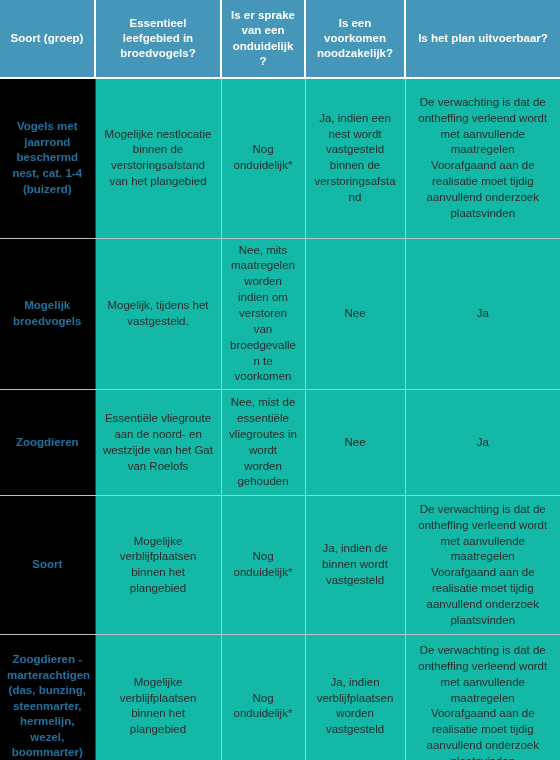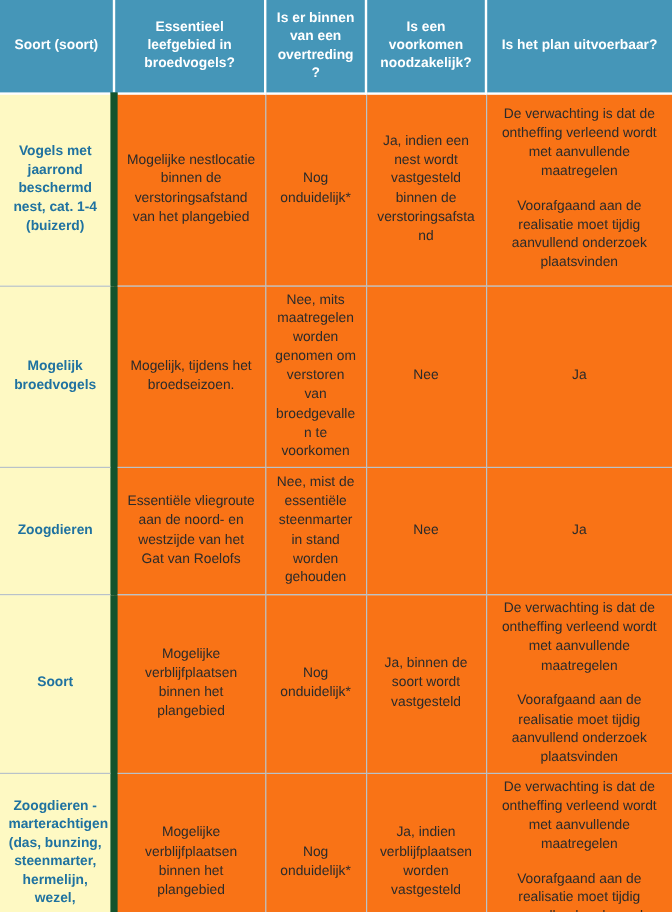--- a/index.html
+++ b/index.html
@@ -35,106 +35,106 @@
     vertical-align: middle;
     padding: 4px 6px;
     border-right: 2px solid #ffffff;
     border-bottom: 2px solid #ffffff;
     height: 78px;
     box-sizing: border-box;
   }
   thead th:last-child { border-right: none; }
 
   tbody td {
-    background: #f97316;
+    background: #14b8a6;
     color: #2b2b2b;
     font-size: 11.5px;
     line-height: 1.38;
     text-align: center;
     vertical-align: middle;
     padding: 4px 7px;
     border-right: 1px solid #b9c2c9;
     border-bottom: 1px solid #b9c2c9;
     box-sizing: border-box;
   }
   tbody td:last-child { border-right: none; }
   tbody tr:last-child td { border-bottom: none; }
 
   tbody td.species-cell {
-    background: #fef9c3;
+    background: #000000;
     color: #1f72a0;
     font-weight: bold;
     font-size: 11.5px;
     line-height: 1.35;
-    border-right: 6px solid #14532d;
+    border-right: 1px solid #14532d;
   }
 
   .para { margin: 0; }
-  .para + .para { margin-top: 13px; }
+  .para + .para { }
 </style>
 </head>
 <body>
 
 <table class="species-table">
   <colgroup>
     <col class="c1">
       <col class="c2">
       <col class="c3">
       <col class="c4">
       <col class="c5">
   </colgroup>
   <thead>
     <tr>
       <th>Soort
-(soort)</th>
+(groep)</th>
       <th>Essentieel leefgebied in broedvogels?</th>
-      <th>Is er binnen van een overtreding
+      <th>Is er sprake van een onduidelijk
 ?</th>
       <th>Is een voorkomen noodzakelijk?</th>
       <th>Is het plan uitvoerbaar?</th>
     </tr>
   </thead>
   <tbody>
 
     <tr style="height:160px">
       <td class="species-cell">Vogels met jaarrond beschermd nest, cat. 1-4 (buizerd)</td>
       <td>Mogelijke nestlocatie binnen de verstoringsafstand van het plangebied</td>
       <td>Nog onduidelijk*</td>
       <td>Ja, indien een nest wordt vastgesteld binnen de verstoringsafsta nd</td>
       <td>
         <p class="para">De verwachting is dat de ontheffing verleend wordt met aanvullende maatregelen</p>
         <p class="para">Voorafgaand aan de realisatie moet tijdig aanvullend onderzoek plaatsvinden</p>
       </td>
     </tr>
 
     <tr style="height:134px">
       <td class="species-cell">Mogelijk broedvogels</td>
-      <td>Mogelijk, tijdens het broedseizoen.</td>
-      <td>Nee, mits maatregelen worden genomen om verstoren van broedgevalle n te voorkomen</td>
+      <td>Mogelijk, tijdens het vastgesteld.</td>
+      <td>Nee, mits maatregelen worden indien om verstoren van broedgevalle n te voorkomen</td>
       <td>Nee</td>
       <td>
         <p class="para">Ja</p>
       </td>
     </tr>
 
     <tr style="height:106px">
       <td class="species-cell">Zoogdieren</td>
       <td>Essentiële vliegroute aan de noord- en westzijde van het Gat van Roelofs</td>
-      <td>Nee, mist de essentiële steenmarter in stand worden gehouden</td>
+      <td>Nee, mist de essentiële vliegroutes in wordt worden gehouden</td>
       <td>Nee</td>
       <td>
         <p class="para">Ja</p>
       </td>
     </tr>
 
     <tr style="height:139px">
       <td class="species-cell">Soort</td>
       <td>Mogelijke verblijfplaatsen binnen het plangebied</td>
       <td>Nog onduidelijk*</td>
-      <td>Ja, binnen de soort wordt vastgesteld</td>
+      <td>Ja, indien de binnen wordt vastgesteld</td>
       <td>
         <p class="para">De verwachting is dat de ontheffing verleend wordt met aanvullende maatregelen</p>
         <p class="para">Voorafgaand aan de realisatie moet tijdig aanvullend onderzoek plaatsvinden</p>
       </td>
     </tr>
 
     <tr style="height:143px">
       <td class="species-cell">Zoogdieren - marterachtigen (das, bunzing, steenmarter, hermelijn, wezel, boommarter)</td>
       <td>Mogelijke verblijfplaatsen binnen het plangebied</td>
       <td>Nog onduidelijk*</td>

